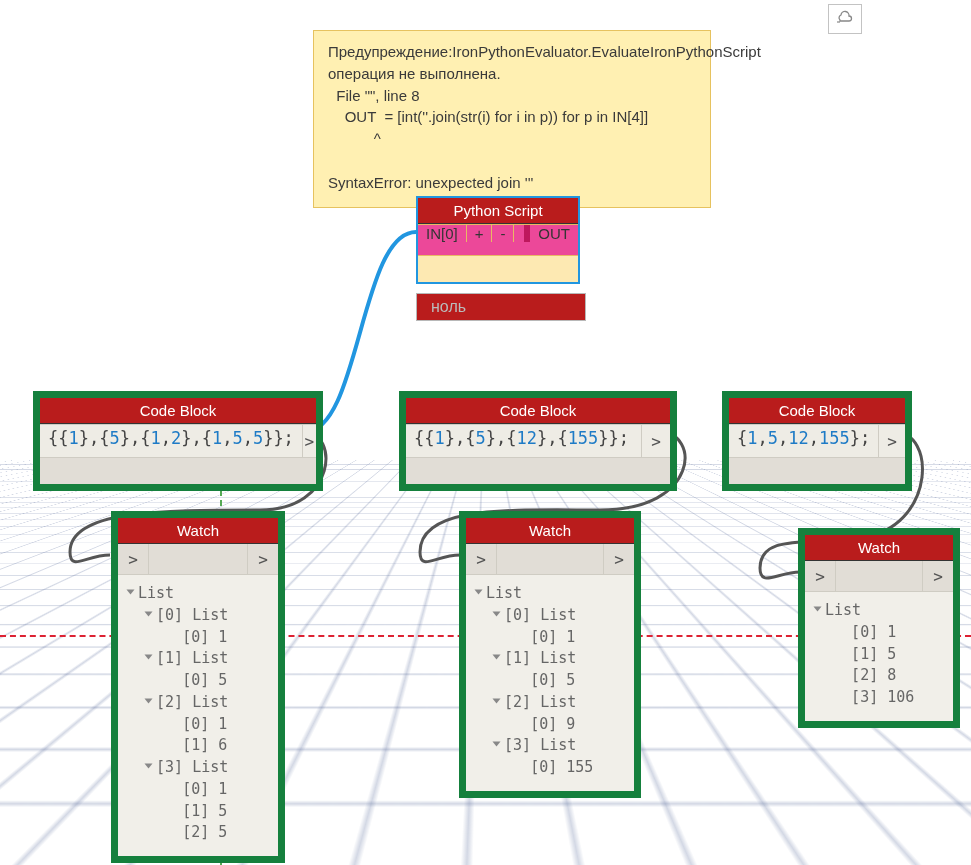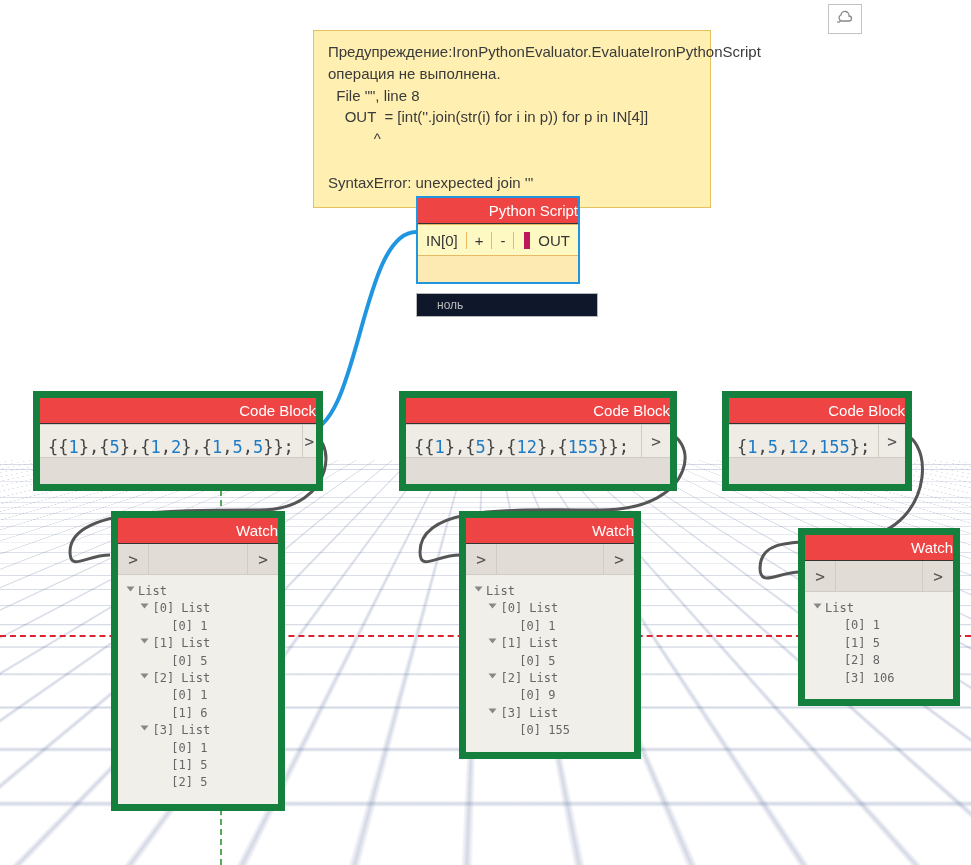--- a/index.html
+++ b/index.html
@@ -12,53 +12,53 @@
 repeating-linear-gradient(to bottom,rgba(80,100,150,.25) 0 1px,transparent 1px 18px)}
 .grid .axisx{position:absolute;left:0;right:0;top:175px;border-top:2px dashed #d23}
 .grid .axisz{position:absolute;left:220px;top:0;bottom:0;border-left:2px dashed #5a5}
 
 
 svg.wires{position:absolute;left:0;top:0;width:971px;height:865px;pointer-events:none}
 
 
 .node{position:absolute;background:#e1ddd6;border:7px solid #15803d}
 .sel{border:2px solid #2196e0}
-.node .title{background:#ef4444;color:#fff;font-size:15px;text-align:right;padding:4px 0;border-bottom:1px solid #333}
+.node .title{background:#b91c1c;color:#fff;font-size:15px;text-align:center;padding:4px 0;border-bottom:1px solid #333}
 
 
 .coderow{display:flex;align-items:stretch;background:#eeece5;border-top:1px solid #cfccc3;height:32px}
-.coderow .code{flex:1;padding:12px 8px;font-family:Consolas,Menlo,monospace;font-size:17px;white-space:nowrap}
+.coderow .code{flex:1;padding:3px 8px;font-family:Consolas,Menlo,monospace;font-size:17px;white-space:nowrap}
 .coderow .port{width:28px;display:flex;align-items:center;justify-content:center;border-left:1px solid #cfccc3;font-family:Consolas,monospace;font-size:16px;color:#555}
 span.n{color:#1e7bc6}
 span.p{color:#444}
 
 
-.pyrow{display:flex;align-items:center;height:30px;background:#fef9c3;border-top:1px solid #e8b964}
+.pyrow{display:flex;align-items:flex-start;height:30px;background:#ec4899;border-top:1px solid #e8b964}
 .pyrow .pcell{display:flex;align-items:center;justify-content:center;padding:0 8px;border-right:1px solid #e8b964;font-size:15px}
 .pyrow .pcell:last-child{border-right:none}
 .pyrow .sp{flex:1;border-right:none}
 .pystrip{height:26px;background:#fde9b2;border-top:1px solid #e8b964}
 
 
 .wtop{display:flex;align-items:stretch;height:30px;background:#e1ddd6}
 .wtop .port{width:30px;display:flex;align-items:center;justify-content:center;font-family:Consolas,monospace;font-size:16px;color:#555}
 .wtop .portL{border-right:1px solid #cfccc3}
 .wtop .portR{border-left:1px solid #cfccc3}
 .wtop .sp{flex:1}
-.wbody{background:#f1efe9;border-top:1px solid #cfccc3;padding:8px 10px 12px 10px;font-family:Consolas,Menlo,monospace;font-size:12px;line-height:1.45;color:#666}
+.wbody{background:#f1efe9;border-top:1px solid #cfccc3;padding:8px 10px 12px 10px;font-family:Consolas,Menlo,monospace;font-size:15px;line-height:1.45;color:#666}
 .wbody .ln{white-space:pre}
 .tri{display:inline-block;width:0;height:0;border-left:5px solid #888;border-top:4px solid transparent;border-bottom:4px solid transparent;transform:rotate(90deg);margin-right:5px;vertical-align:2px}
 
 
 .tooltip{position:absolute;background:#fff0b2;border:1px solid #e6c25f;padding:10px 14px 14px 14px;font-size:15px;line-height:1.45;color:#3a3a3a}
 .tooltip .arrow{position:absolute;bottom:-10px;left:175px;width:0;height:0;border-left:10px solid transparent;border-right:10px solid transparent;border-top:10px solid #fff0b2}
 .tooltip .arrowb{position:absolute;bottom:-11px;left:174px;width:0;height:0;border-left:11px solid transparent;border-right:11px solid transparent;border-top:11px solid #e6c25f}
 
 
-.tinput{position:absolute;border:1px solid #b8b8b8;background:#0f172a;padding:4px 20px;font-size:12px;color:#bbb}
+.tinput{position:absolute;border:1px solid #b8b8b8;background:#b91c1c;padding:4px 14px;font-size:16px;color:#bbb}
 
 
 .togglebtn{position:absolute;border:1px solid #c3c3c3;background:#fff;padding:5px 7px;color:#777;font-size:16px}
 </style>
 </head>
 <body>
 <div class="canvas">
 
 <div class="grid">
   <div class="inner"></div>

